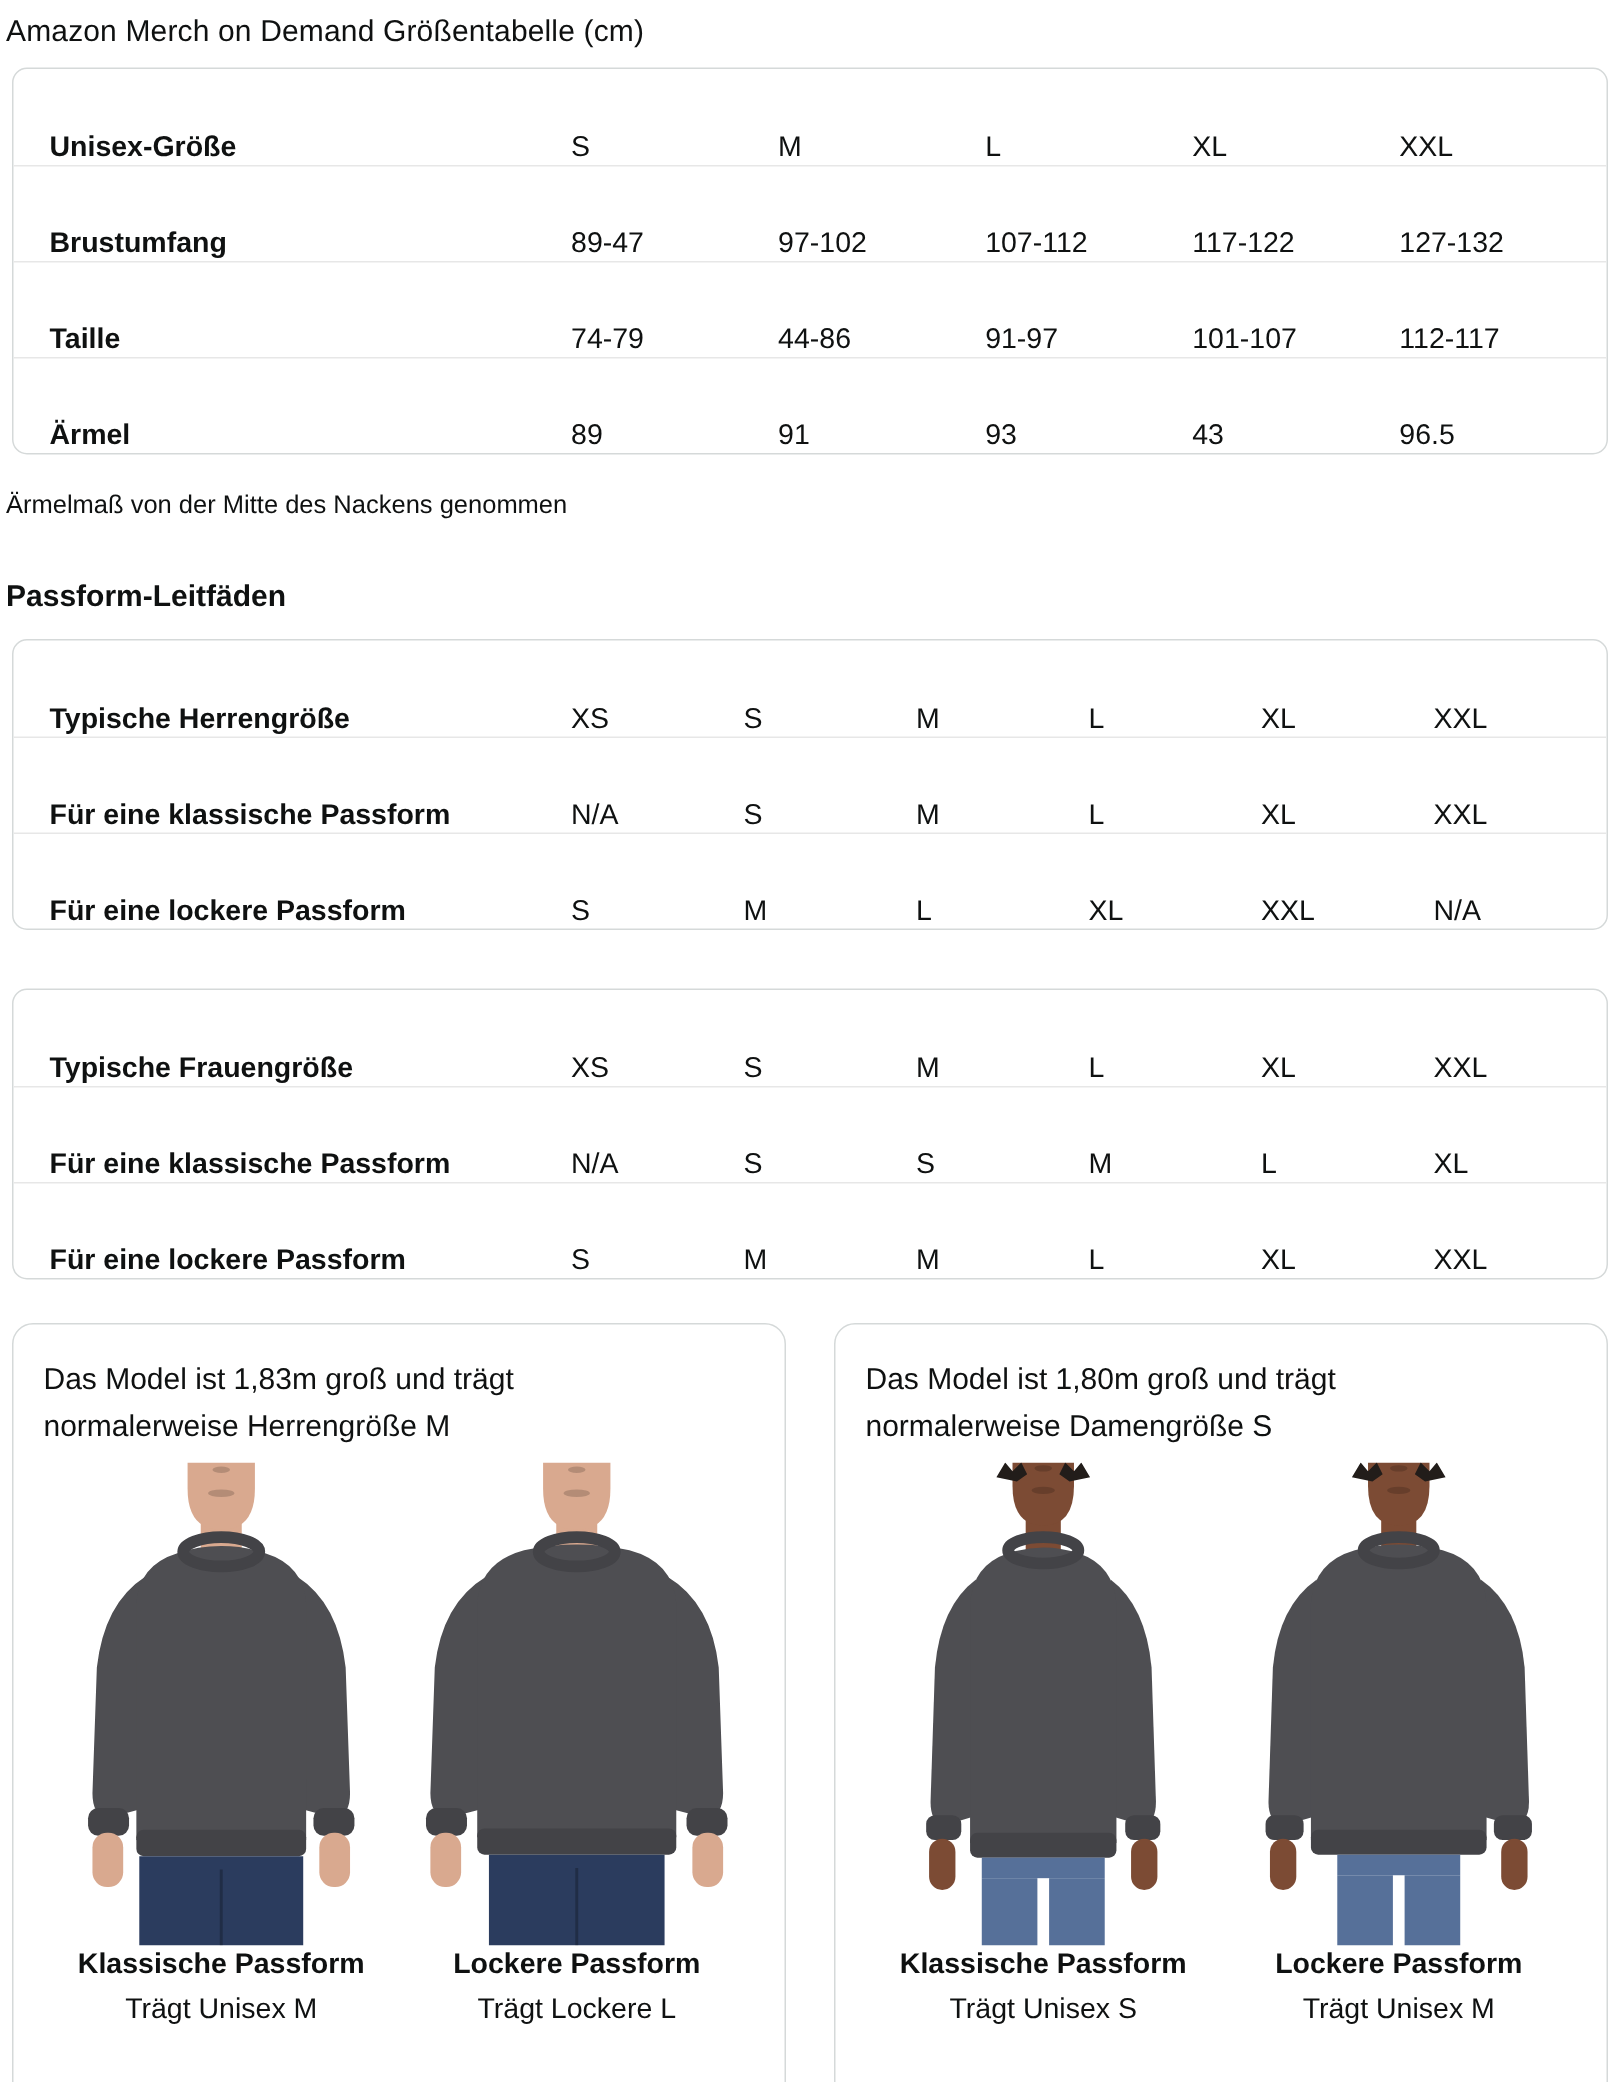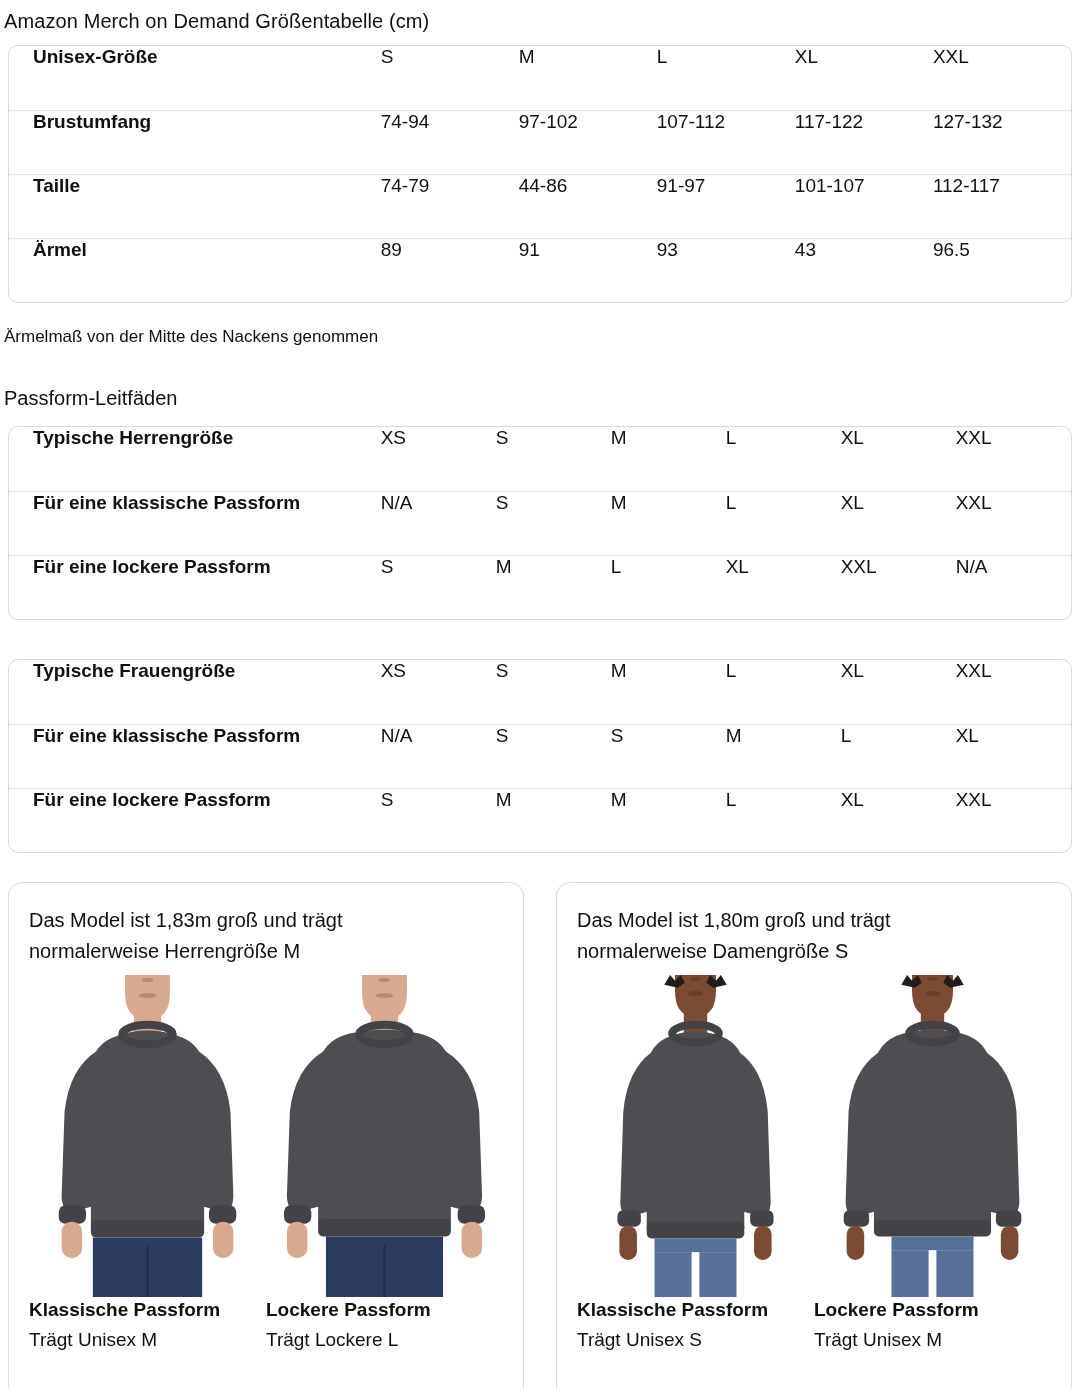--- a/index.html
+++ b/index.html
@@ -10,35 +10,35 @@
   }
   *{box-sizing:border-box;margin:0;padding:0}
   html,body{background:#ffffff}
   body{
     width:1080px;height:1388px;overflow:hidden;
     font-family:"Liberation Sans","DejaVu Sans",sans-serif;
     color:var(--text);
   }
   .page-title{font-size:20px;font-weight:400;margin:10px 0 0 4px;letter-spacing:.1px}
   .stable{margin:12px 8px 0;border:1px solid var(--border);border-radius:10px;background:#fff;overflow:hidden}
-  .srow{display:flex;align-items:flex-start;height:64px}
+  .srow{display:flex;align-items:flex-end;height:64px}
   .srow + .srow{border-top:1px solid var(--divider)}
   .cell{font-size:19px;font-weight:400;white-space:nowrap}
   .cell.label{width:35%;padding-left:24px;font-weight:700}
   .c5{width:13%}
   .c6{width:10.83%}
   .note{font-size:17px;margin:24px 0 0 4px}
-  .section-heading{font-size:20px;font-weight:400;margin:40px 0 0 4px}
+  .section-heading{font-size:20px;font-weight:700;margin:40px 0 0 4px}
   .stable.fit1{margin-top:16px}
   .stable.fit2{margin-top:39px}
   .cards{display:flex;gap:32px;margin:29px 8px 0}
   .card{flex:1;height:528px;border:1px solid var(--border);border-radius:14px;padding:22px 20px 14px;background:#fff}
   .card-desc{font-size:20px;line-height:31px;max-width:440px}
   .figs{display:flex;margin-top:8px}
-  .fig{flex:1;min-width:0;text-align:left}
+  .fig{flex:1;min-width:0;text-align:center}
   .fig svg{width:100%;height:322px;display:block}
   .fit-label{font-size:19px;font-weight:700;margin-top:2px}
   .size-label{font-size:19px;font-weight:400;margin-top:8px}
   
   .skin-m{fill:var(--skin-man)} .skin-w{fill:var(--skin-woman)}
   .shirt{fill:var(--shirt)} .shirt-dark{fill:var(--shirt-dark)}
   .collar{fill:none;stroke:var(--shirt-dark);stroke-width:8}
   .shade{fill:rgba(0,0,0,.17)}
   .hair{fill:var(--hair)}
   .jeans-m{fill:var(--jeans-man)} .jeans-w{fill:var(--jeans-woman)}
@@ -53,21 +53,21 @@
   <div class="srow">
     <div class="cell label">Unisex-Größe</div>
     <div class="cell c5">S</div>
     <div class="cell c5">M</div>
     <div class="cell c5">L</div>
     <div class="cell c5">XL</div>
     <div class="cell c5">XXL</div>
   </div>
   <div class="srow">
     <div class="cell label">Brustumfang</div>
-    <div class="cell c5">74-94</div>
+    <div class="cell c5">89-47</div>
     <div class="cell c5">97-102</div>
     <div class="cell c5">107-112</div>
     <div class="cell c5">117-122</div>
     <div class="cell c5">127-132</div>
   </div>
   <div class="srow">
     <div class="cell label">Taille</div>
     <div class="cell c5">74-79</div>
     <div class="cell c5">44-86</div>
     <div class="cell c5">91-97</div>

